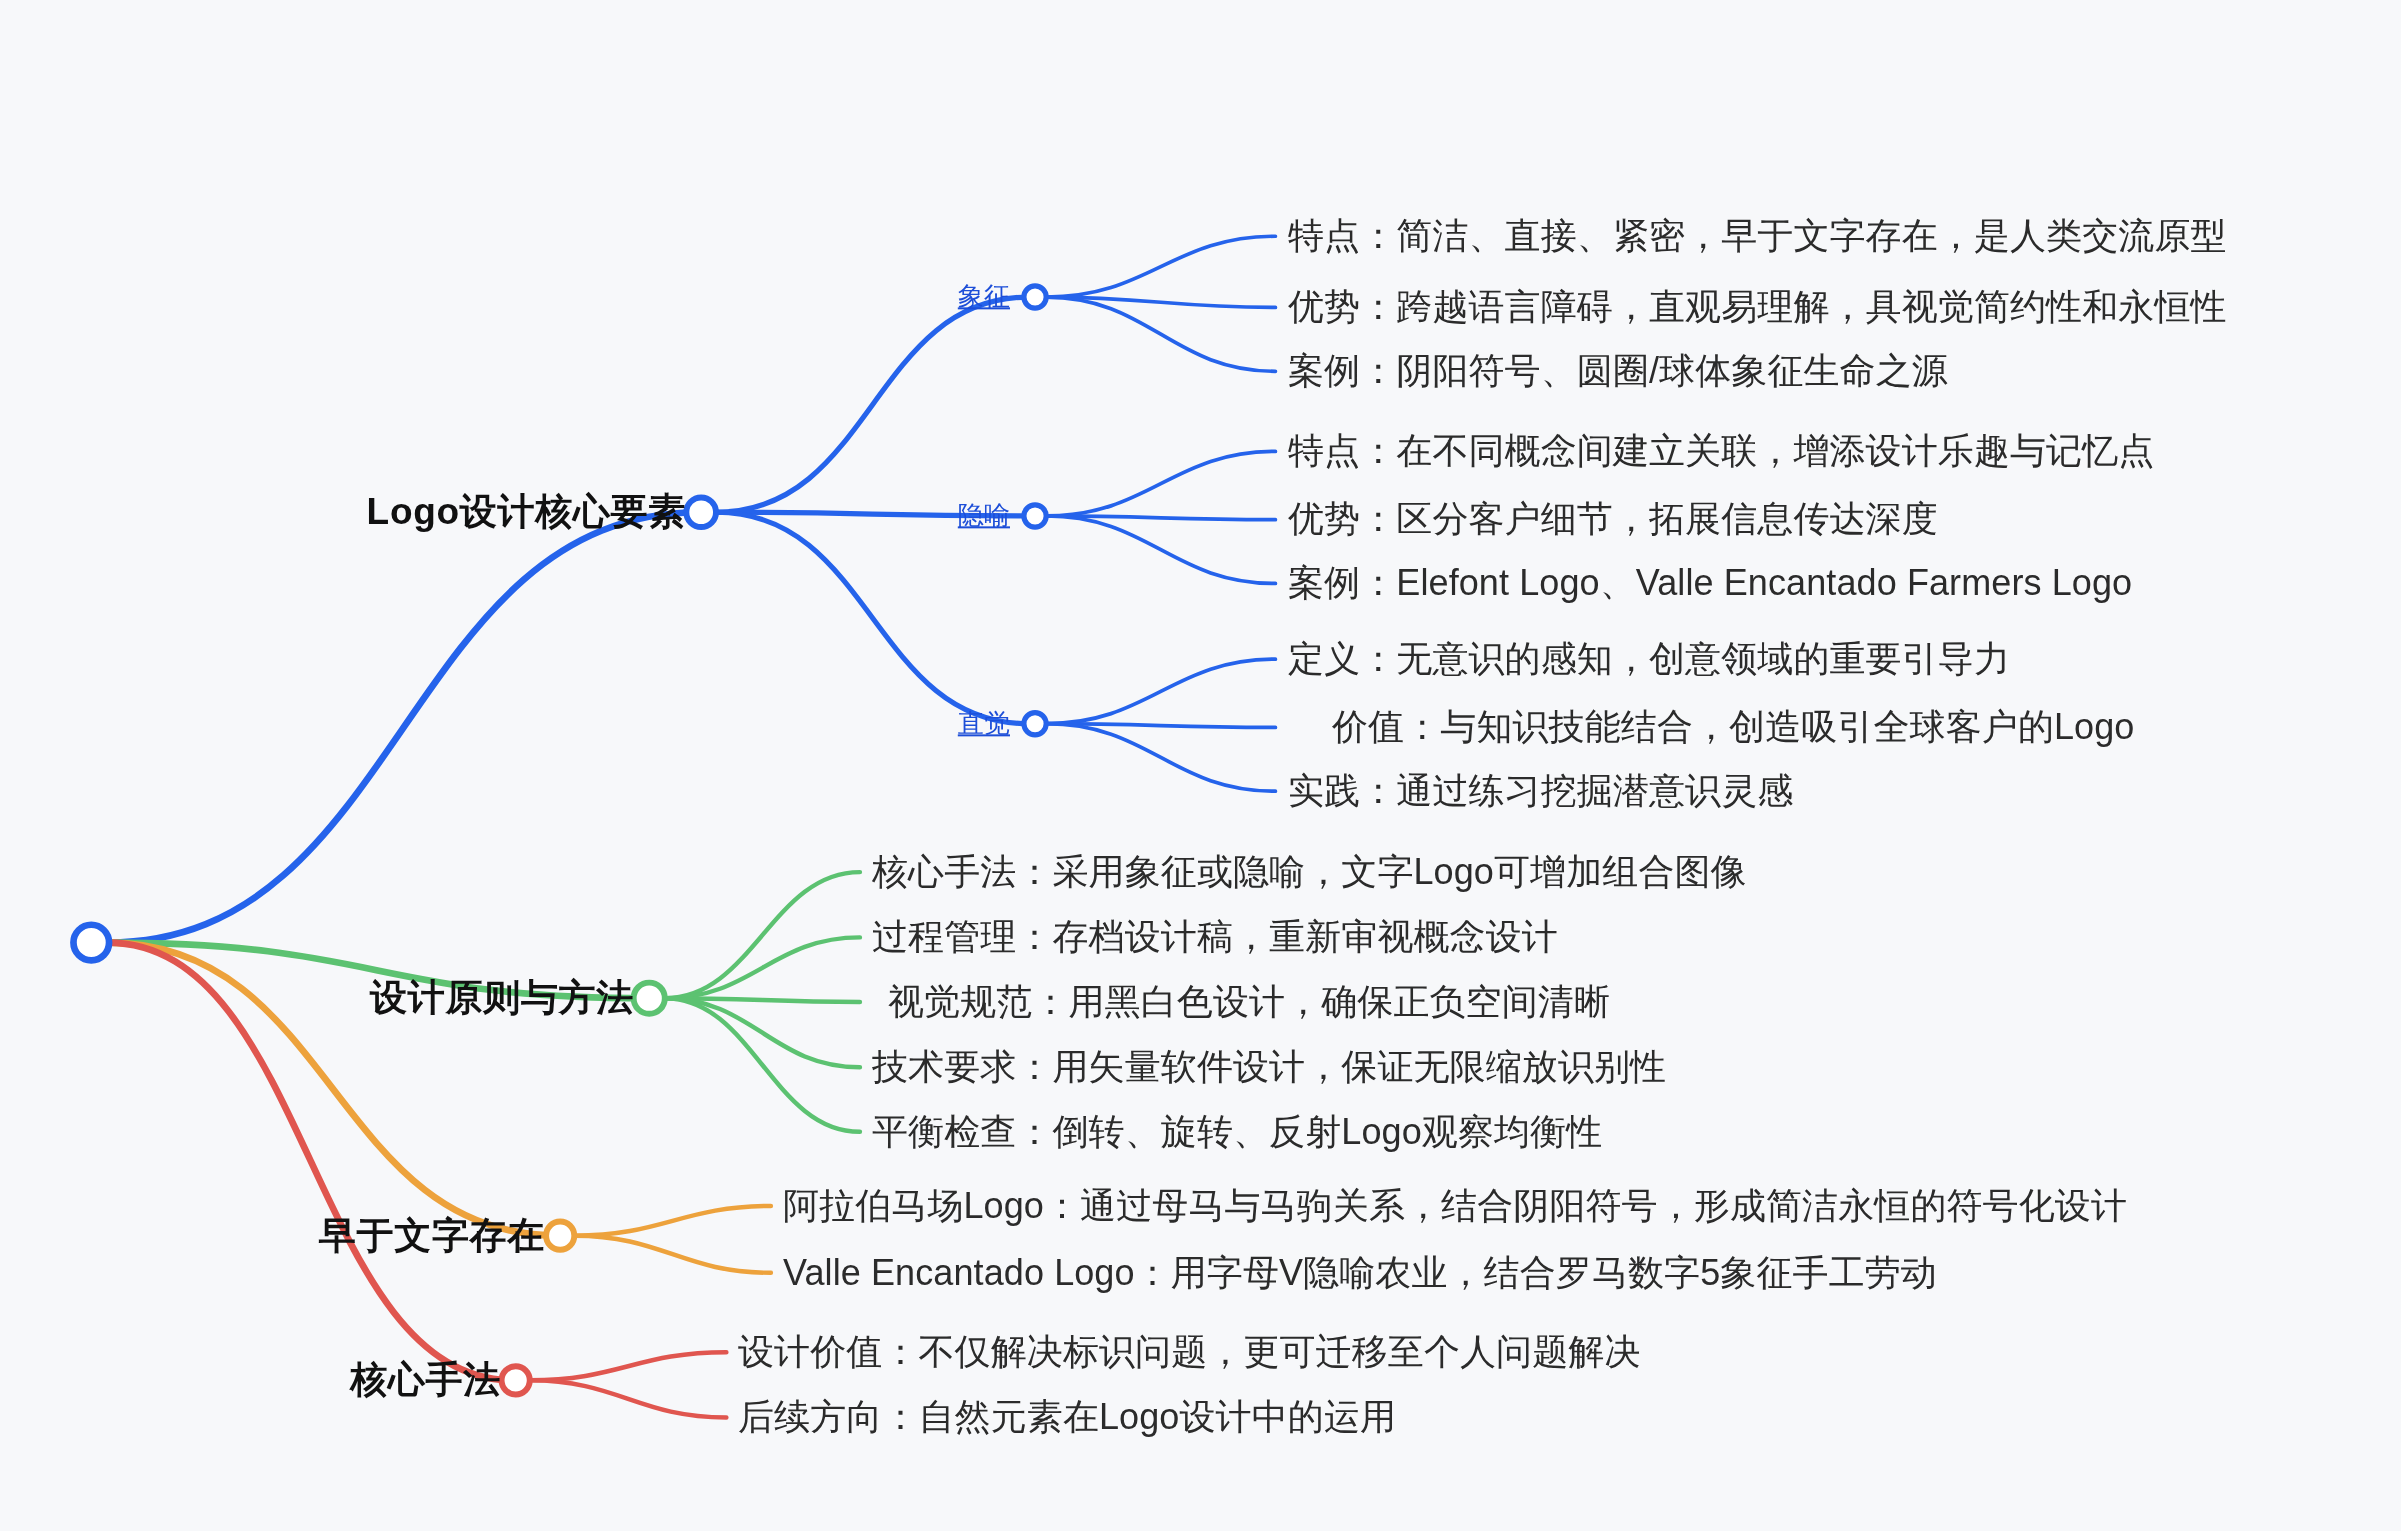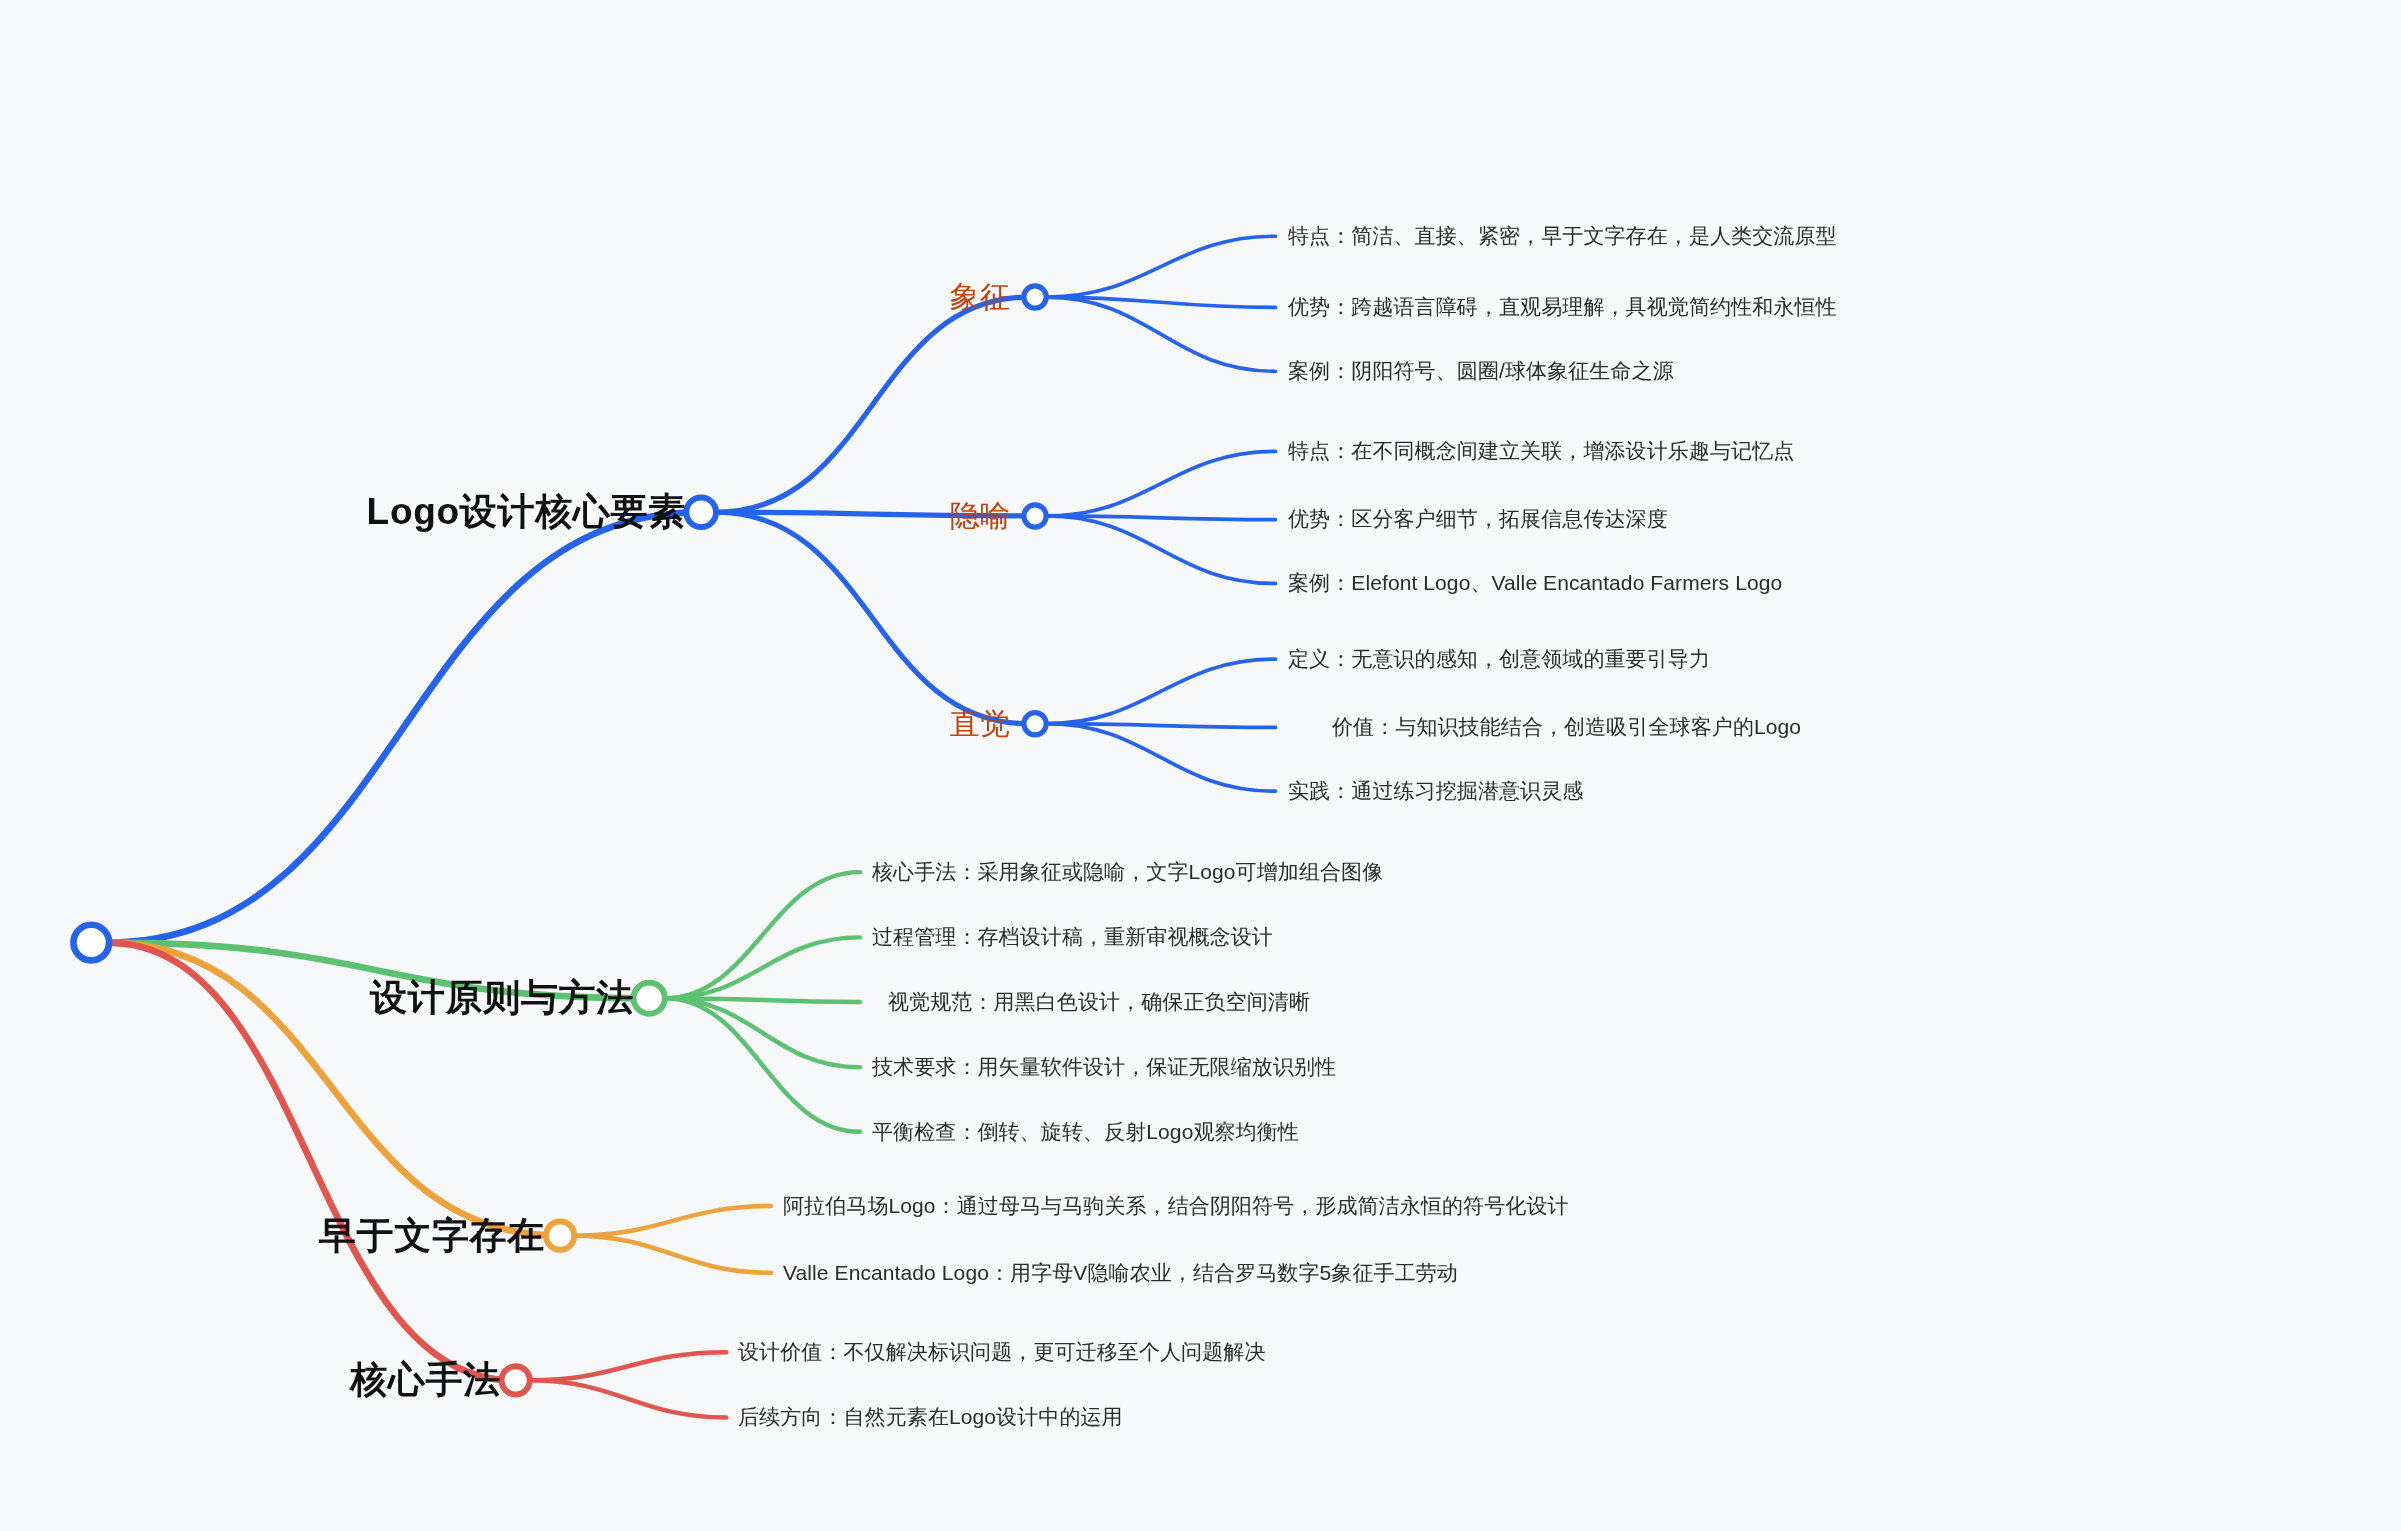--- a/index.html
+++ b/index.html
@@ -14,22 +14,22 @@
   .lbl{
     position:absolute;
     white-space:nowrap;
     color:#232323;
     font-size:33px;
     line-height:1.05;
     transform:translateY(-50%);
     letter-spacing:0.1px;
   }
   .lbl.l1{font-size:37px;font-weight:bold;color:#111;letter-spacing:0.7px;}
-  .lbl.l2{font-size:30px;color:#c2410c;}
-  .lbl.l3{font-size:21px;color:#2b2b2b;}
+  .lbl.l2{font-size:26px;color:#1d4ed8;text-decoration:underline;}
+  .lbl.l3{font-size:36px;color:#2b2b2b;}
   .lbl.endleft{transform:translate(-100%,-50%);}
 </style>
 </head>
 <body>
 
 <svg id="map" viewBox="0 0 3236 2064" xmlns="http://www.w3.org/2000/svg">
   <g id="edges" fill="none" stroke-linecap="round">
       <path d="M 145 1270 C 544 1270, 544 690, 943 690" stroke="#2563eb" stroke-width="9" fill="none" stroke-linecap="round"></path>
       <path d="M 145 1270 C 509 1270, 509 1345, 873 1345" stroke="#5cc271" stroke-width="9" fill="none" stroke-linecap="round"></path>
       <path d="M 145 1270 C 449 1270, 449 1665, 753 1665" stroke="#eda23c" stroke-width="9" fill="none" stroke-linecap="round"></path>

